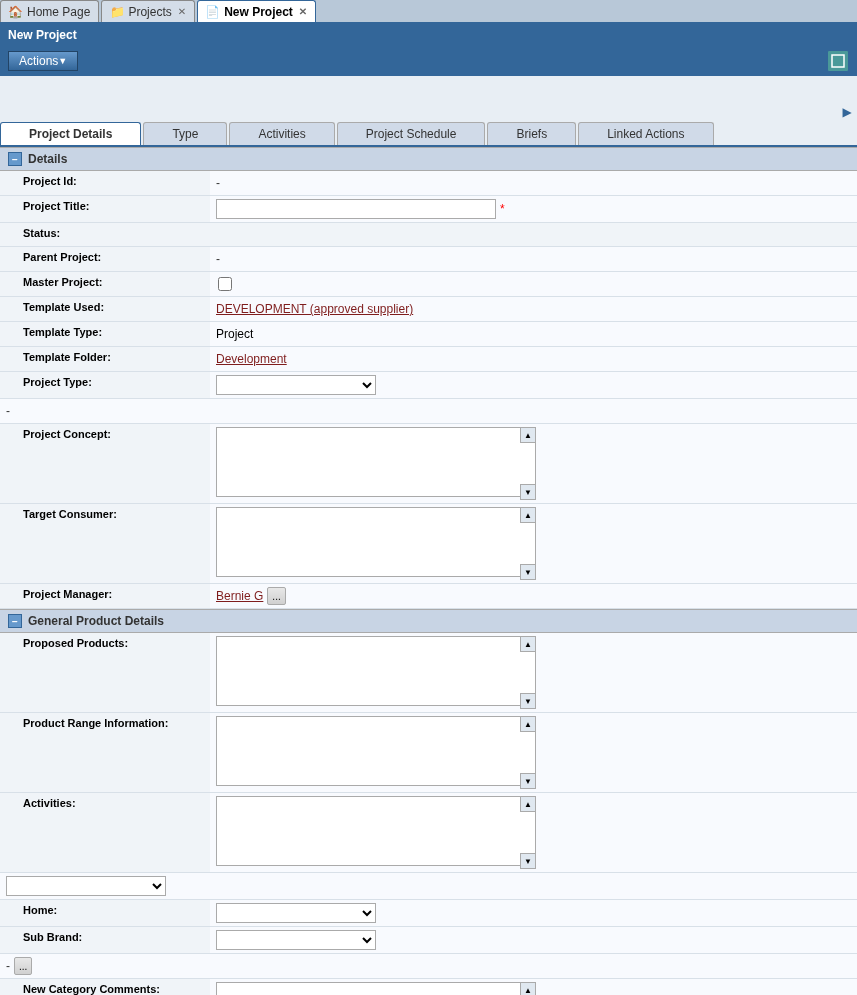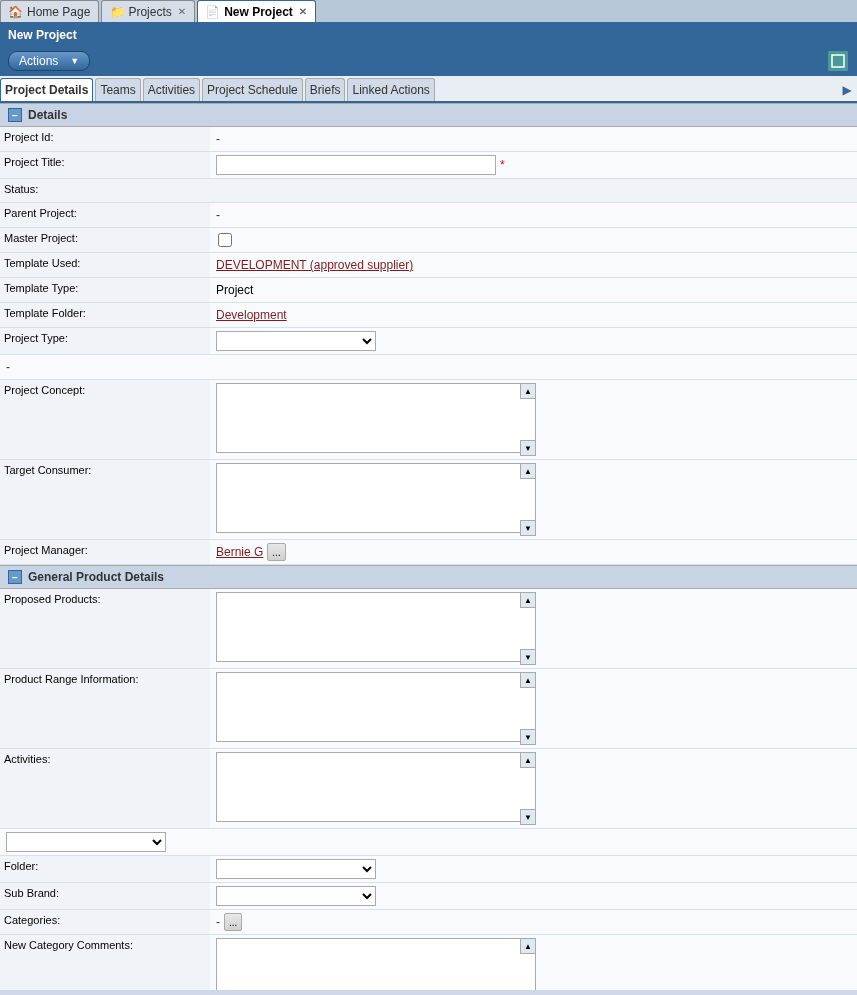--- a/index.html
+++ b/index.html
@@ -66,27 +66,27 @@
       padding: 4px 8px;
       height: 30px;
       display: flex;
       align-items: center;
       justify-content: space-between;
     }
     .actions-btn {
       background: linear-gradient(to bottom, #6699cc, #336699);
       color: #fff;
       border: 1px solid #224466;
-      border-radius: 9px;
+      border-radius: 0;
       padding: 2px 10px;
       cursor: pointer;
       font-size: 11px;
       display: flex;
       align-items: center;
-      gap: 12px;
+      gap: 0;
     }
     .actions-btn .dropdown-arrow {
       font-size: 9px;
     }
     .corner-btn {
       background: #4a9999;
       border: 1px solid #336699;
       width: 22px;
       height: 22px;
       display: flex;
@@ -98,29 +98,30 @@
     }
 
     
     .inner-tab-bar {
       display: flex;
       background: #e8eef4;
       border-bottom: 2px solid #336699;
       padding-top: 2px;
     }
     .inner-tab {
-      padding: 4px 4px;
+      padding: 4px 28px;
       cursor: pointer;
       font-size: 11px;
       color: #333;
       border: 1px solid #aaa;
       border-bottom: none;
       background: #d0dae8;
       margin-right: 2px;
       border-radius: 3px 3px 0 0;
+      margin-top: 44px;
     }
     .inner-tab.active {
       background: #fff;
       font-weight: bold;
       border-color: #336699;
     }
     .inner-tab-arrow {
       margin-left: auto;
       width: 20px;
       display: flex;
@@ -166,22 +167,22 @@
     
     .form-row {
       display: flex;
       align-items: flex-start;
       border-bottom: 1px solid #d8e0e8;
       min-height: 24px;
     }
     .form-label {
       width: 210px;
       min-width: 210px;
-      padding: 4px 4px;
-      font-weight: normal;
+      padding: 4px 23px;
+      font-weight: bold;
       color: #000;
       font-size: 11px;
       background: #f0f4f8;
     }
     .form-value {
       flex: 1;
       padding: 3px 6px;
       font-size: 11px;
       background: #f8fafe;
       min-height: 24px;
@@ -304,21 +305,21 @@
       <rect x="3" y="3" width="8" height="8" fill="#4a9999"></rect>
     </svg>
   </div>
 </div>
 
 <div class="inner-tab-bar">
   <div class="inner-tab active">
     <span>Project Details</span>
   </div>
   <div class="inner-tab">
-    <span>Teams</span>
+    <span>Type</span>
   </div>
   <div class="inner-tab">
     <span>Activities</span>
   </div>
   <div class="inner-tab">
     <span>Project Schedule</span>
   </div>
   <div class="inner-tab">
     <span>Briefs</span>
   </div>
@@ -474,39 +475,38 @@
 
   <div class="form-row">
     <div class="form-value">
       <select>
         <option value=""></option>
       </select>
     </div>
   </div>
 
   <div class="form-row">
-    <div class="form-label">Folder:</div>
+    <div class="form-label">Home:</div>
     <div class="form-value">
       <select>
         <option value=""></option>
       </select>
     </div>
   </div>
 
   <div class="form-row">
     <div class="form-label">Sub Brand:</div>
     <div class="form-value">
       <select>
         <option value=""></option>
       </select>
     </div>
   </div>
 
   <div class="form-row">
-    <div class="form-label">Categories:</div>
     <div class="form-value">
       <span class="dash-value">-</span>
       <button class="lookup-btn">...</button>
     </div>
   </div>
 
   <div class="form-row">
     <div class="form-label">New Category Comments:</div>
     <div class="form-value">
       <div class="scroll-container">

